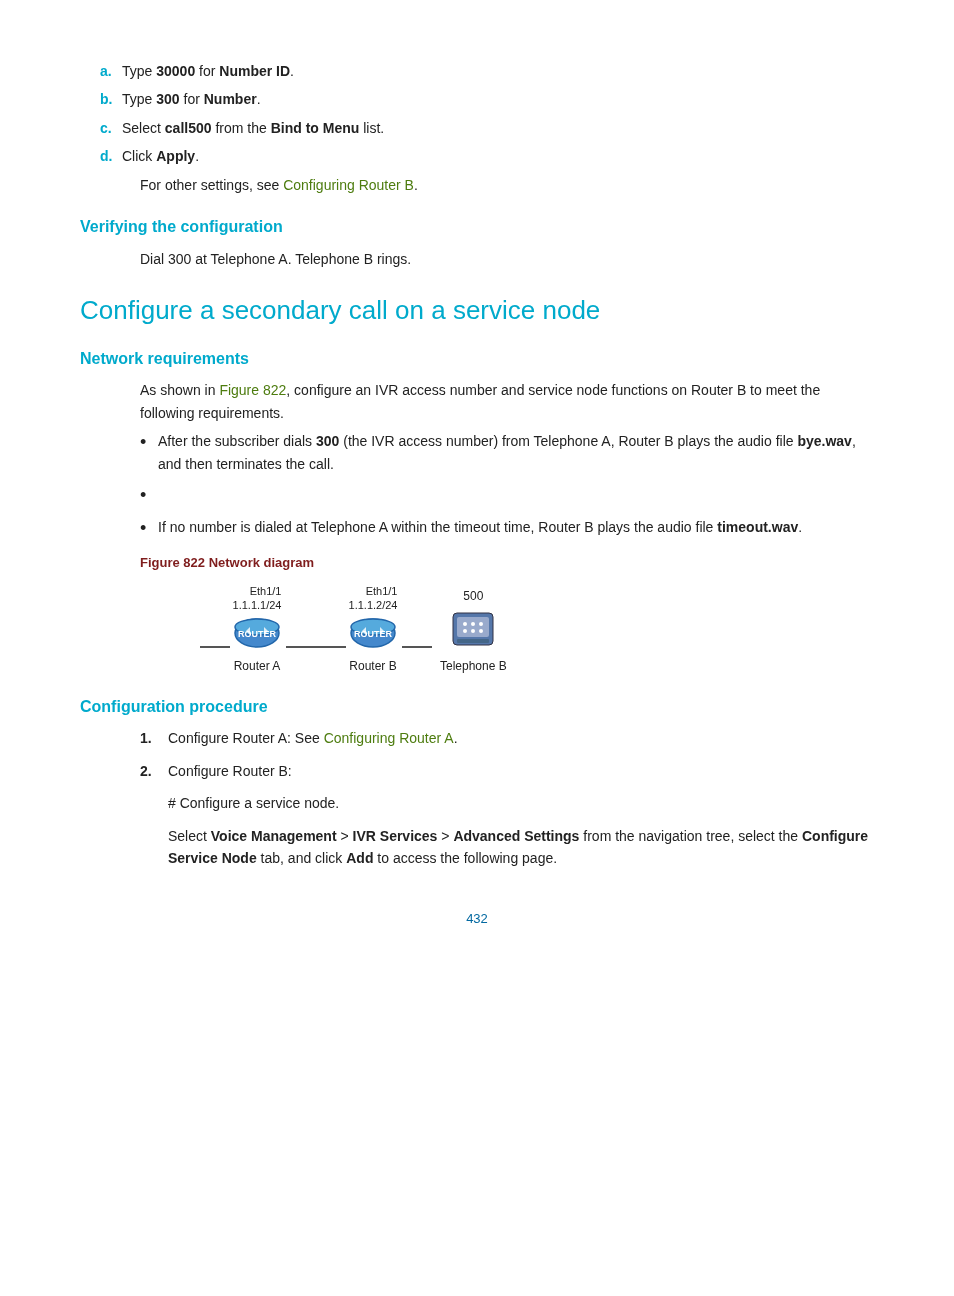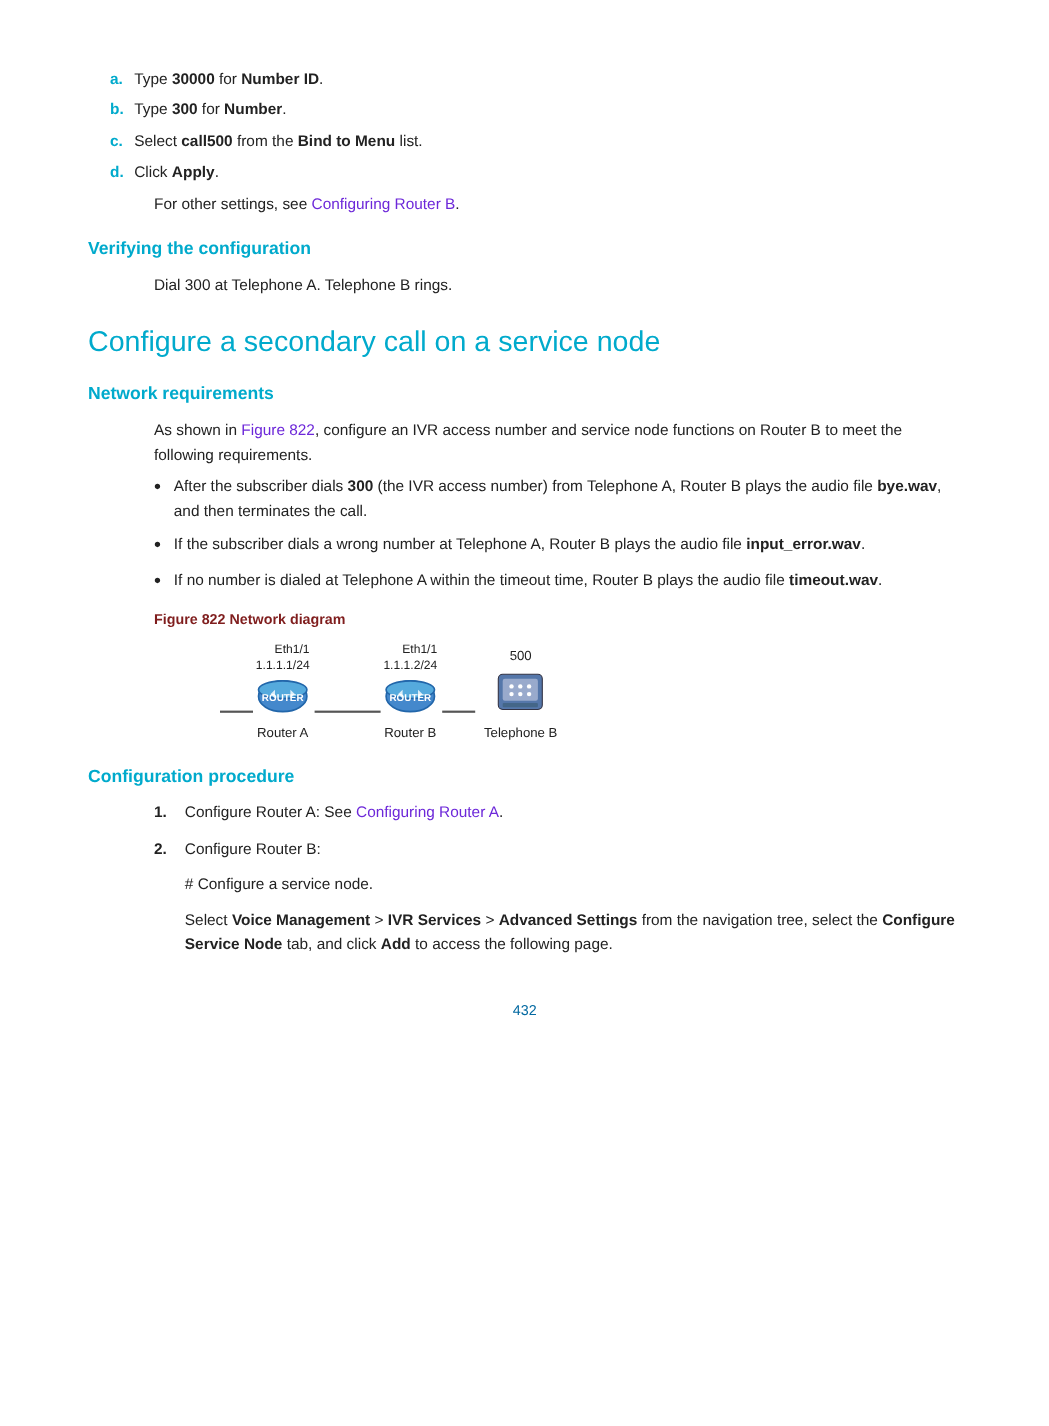--- a/index.html
+++ b/index.html
@@ -99,21 +99,21 @@
     .numbered-item {
       display: flex;
       margin-bottom: 10px;
     }
     .numbered-label {
       font-weight: bold;
       min-width: 28px;
       color: #222;
     }
     .link-text {
-      color: #6d28d9;
+      color: #4d7c0f;
       text-decoration: none;
     }
     b { font-weight: bold; }
     .page-number {
       text-align: center;
       font-size: 13px;
       color: #0369a1;
       margin-top: 40px;
     }
     .sub-indent {
@@ -163,21 +163,20 @@
   <span>As shown in </span><a class="link-text">Figure 822</a><span>, configure an IVR access number and service node functions on Router B to meet the following requirements.</span>
 </div>
 
 <div class="bullet-list">
   <div class="bullet-item">
     <span class="bullet-dot">•</span>
     <span>After the subscriber dials <b>300</b> (the IVR access number) from Telephone A, Router B plays the audio file <b>bye.wav</b>, and then terminates the call.</span>
   </div>
   <div class="bullet-item">
     <span class="bullet-dot">•</span>
-    <span>If the subscriber dials a wrong number at Telephone A, Router B plays the audio file <b>input_error.wav</b>.</span>
   </div>
   <div class="bullet-item">
     <span class="bullet-dot">•</span>
     <span>If no number is dialed at Telephone A within the timeout time, Router B plays the audio file <b>timeout.wav</b>.</span>
   </div>
 </div>
 
 <div class="indent-block">
   <div class="figure-label">Figure 822 Network diagram</div>
 

